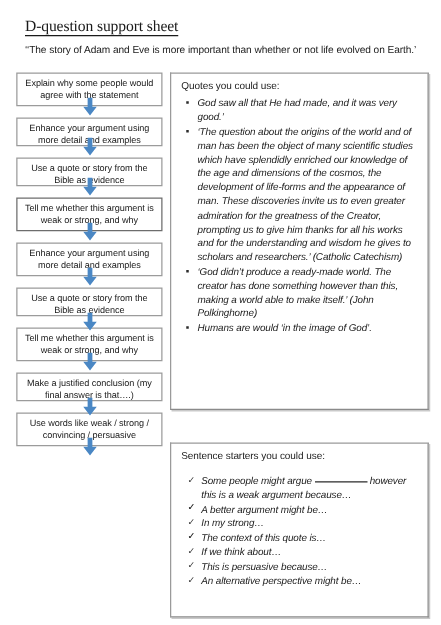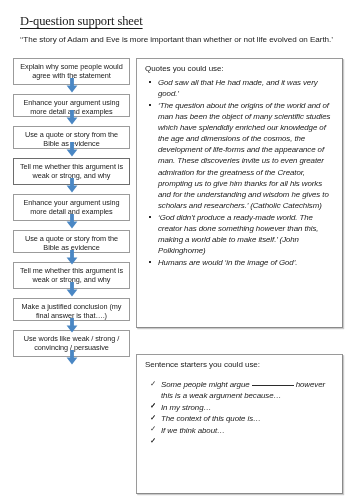--- a/index.html
+++ b/index.html
@@ -226,21 +226,21 @@
       <li><span class="bullet-dot"></span><span>‘God didn’t produce a ready-made world. The creator has done something however than this, making a world able to make itself.’ (John Polkinghorne)</span></li>
       <li><span class="bullet-dot"></span><span>Humans are would ‘in the image of God’.</span></li>
     </ul>
 </div>
 
 <div class="panel" id="starters-panel">
   <div class="panel-heading">Sentence starters you could use:</div>
   <ul class="starter-list" id="starter-list">
       <li><span class="tick">✓</span><span>Some people might argue </span><span class="blank-fill"></span><span> however this is a weak argument because…</span></li>
       <li><span class="tick">✓</span></li>
-      <li><span class="tick">✓</span></li>
+      <li><span class="tick">✓</span><span>A better argument might be…</span></li>
       <li><span class="tick">✓</span><span>In my strong…</span></li>
       <li><span class="tick">✓</span></li>
       <li><span class="tick">✓</span><span>The context of this quote is…</span></li>
       <li><span class="tick">✓</span><span>If we think about…</span></li>
-      <li><span class="tick">✓</span></li>
-      <li><span class="tick">✓</span></li>
+      <li><span class="tick">✓</span><span>This is persuasive because…</span></li>
+      <li><span class="tick">✓</span><span>An alternative perspective might be…</span></li>
     </ul>
 </div>
 
 </body></html>

